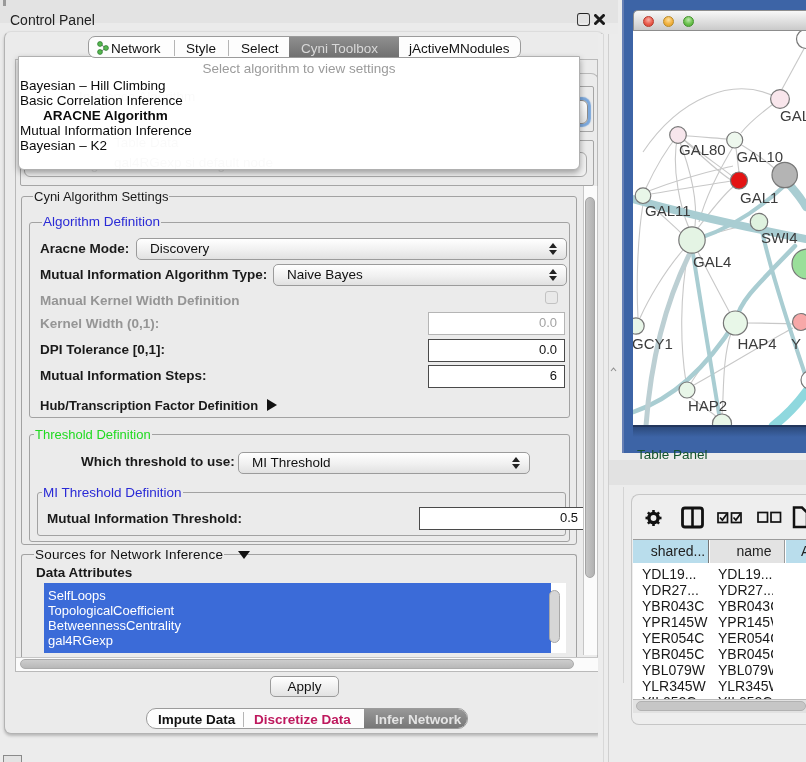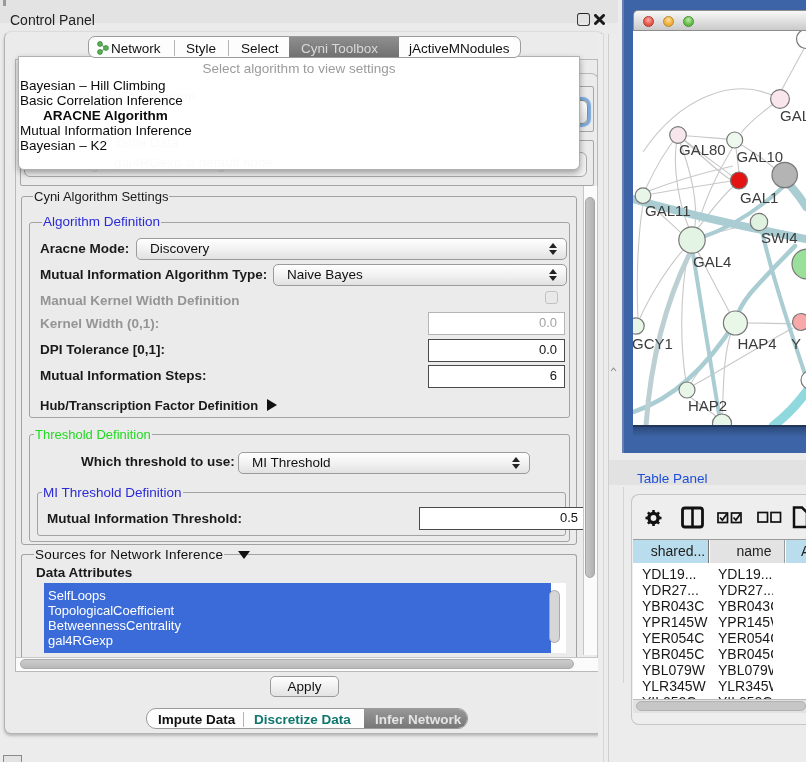--- a/index.html
+++ b/index.html
@@ -107,21 +107,21 @@
 <div class="abs" style="left:583px;top:186px;width:15px;height:469px;background:#fbfbfb;border-left:1px solid #c6c6c6;border-right:1px solid #c6c6c6;"></div>
 <div class="abs" style="left:585px;top:197px;width:10px;height:381px;background:linear-gradient(90deg,#c6c6c6,#b2b2b2);border:1px solid #a4a4a4;border-radius:5px;"></div>
 <div class="abs" style="left:16px;top:657px;width:582px;height:14px;background:#fbfbfb;border-top:1px solid #c6c6c6;"></div>
 <div class="abs" style="left:20px;top:659px;width:554px;height:10px;background:linear-gradient(#cdcdcd,#b8b8b8);border:1px solid #ababab;border-radius:5px;"></div>
 
 <div class="abs" style="left:270px;top:676px;width:69px;height:21px;border:1px solid #9b9b9b;border-radius:5px;background:linear-gradient(#fff,#e2e2e2);font-size:13.5px;color:#111;text-align:center;line-height:20px;">Apply</div>
 
 <div class="abs" style="left:146px;top:708px;width:322px;height:21px;background:#fdfdfd;border:1px solid #9b9b9b;border-radius:10px;overflow:hidden;font-weight:bold;">
   <span class="abs" style="left:11px;top:3px;font-size:13.5px;color:#111;">Impute Data</span>
   <div class="abs" style="left:96px;top:3px;width:1px;height:15px;background:#b5b5b5;"></div>
-  <span class="abs" style="left:107px;top:3px;font-size:13.5px;color:#0f766e;">Discretize Data</span>
+  <span class="abs" style="left:107px;top:3px;font-size:13.5px;color:#be185d;">Discretize Data</span>
   <div class="abs" style="left:217px;top:0;width:105px;height:21px;background:linear-gradient(#989898,#747474);"></div>
   <span class="abs" style="left:228px;top:3px;font-size:13.5px;color:#e4e4e4;text-align:right;">Infer Network</span>
 </div>
 
 <div class="abs" style="left:3px;top:755px;width:19px;height:10px;background:#e3e3e3;border:1px solid #8a8a8a;"></div>
 
 <div class="abs" style="left:18px;top:56px;width:562px;height:114px;background:#fff;border:1px solid #b0b0b0;border-radius:0 0 6px 6px;box-shadow:0 3px 6px rgba(0,0,0,0.35);z-index:30;overflow:hidden;">
   <div class="ditem" style="color:#9b9b9b;text-align:center;padding-left:0;margin-top:4px;">Select algorithm to view settings</div>
   <div class="abs" style="left:60px;top:32px;font-size:13.5px;color:#000;opacity:0.02;">Inference Algorithm</div>
   <div class="abs" style="left:95px;top:78px;font-size:13.5px;color:#000;opacity:0.02;">Table Data</div>
@@ -237,21 +237,21 @@
     <text x="737.5" y="349">HAP4</text>
     <text x="791" y="349">Y</text>
     <text x="688" y="411">HAP2</text>
   </g>
 </svg>
 <div class="abs" style="left:633px;top:425px;width:173px;height:2px;background:#22365c;"></div>
 <div class="abs" style="left:633px;top:427px;width:173px;height:10px;background:linear-gradient(#2c4a7c,#3d64a6);"></div>
 
 <div class="abs" style="left:609px;top:453px;width:197px;height:309px;background:#ececec;"></div>
 <div class="abs" style="left:609px;top:460px;width:197px;height:25px;background:#e2e2e2;"></div>
-<div class="abs" style="left:637px;top:471px;font-size:13.5px;color:#1d4ed8;">Table Panel</div>
+<div class="abs" style="left:637px;top:447px;font-size:13.5px;color:#14532d;">Table Panel</div>
 <div class="abs" style="left:623px;top:487px;width:1px;height:196px;background:#d4d4d4;"></div>
 
 <div class="abs" style="left:631px;top:494px;width:175px;height:231px;background:#eeeeee;border:1px solid #c6c6c6;border-radius:8px 0 0 8px;border-right:none;"></div>
 
 <svg class="abs" style="left:631px;top:494px;" width="175" height="45" viewBox="631 494 175 45">
   <g fill="none" stroke="#111">
     <circle cx="653.5" cy="518" r="4.6" stroke-width="3.4"></circle>
     <g stroke-width="2.6">
       <line x1="653.5" y1="510" x2="653.5" y2="512.4"></line>
       <line x1="653.5" y1="523.6" x2="653.5" y2="526"></line>

